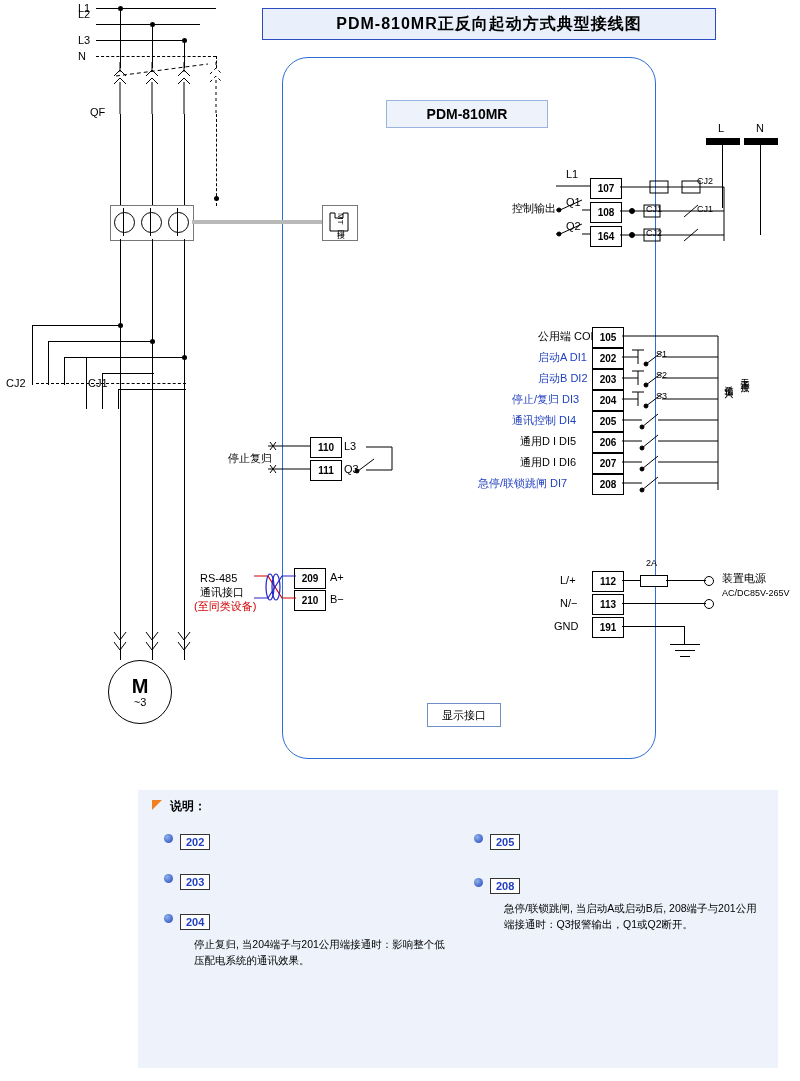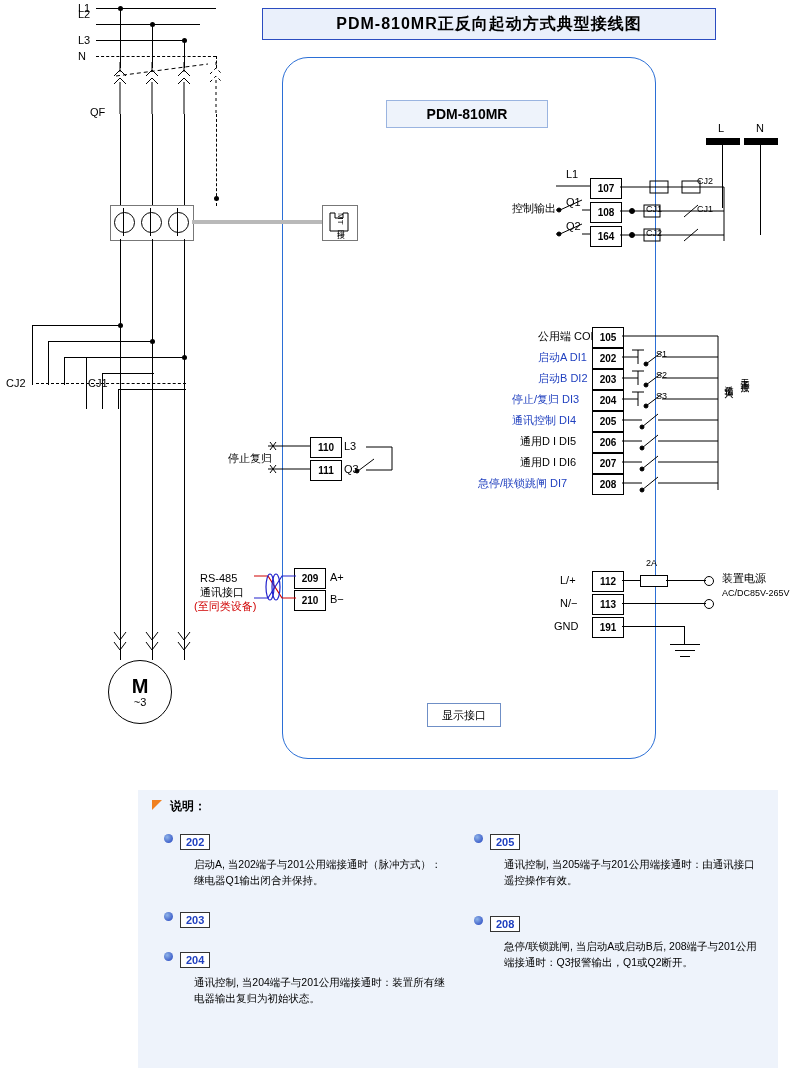--- a/index.html
+++ b/index.html
@@ -332,38 +332,36 @@
 <div class="abs" id="notes">
   <svg class="abs" style="left:14px;top:10px" width="12" height="12">
     <path d="M0 0 L10 0 L0 10 Z" fill="#f08020"></path>
   </svg>
   <div class="note-title" style="left:32px;top:8px">说明：</div>
 
   <div class="note-col" style="left:42px;top:42px">
     <div class="note-item">
       <span class="bullet"></span>
       <span class="nbox">202</span>
-      <div class="ntext">启动A, 当202端子与201公用端接通时（脉冲方式）：继电器Q1输出闭合并保持。</div>
     </div>
     <div class="note-item" style="margin-top:22px">
       <span class="bullet"></span>
       <span class="nbox">203</span>
     </div>
     <div class="note-item" style="margin-top:22px">
       <span class="bullet"></span>
       <span class="nbox">204</span>
-      <div class="ntext">通讯控制, 当204端子与201公用端接通时：装置所有继电器输出复归为初始状态。</div>
+      <div class="ntext">停止复归, 当204端子与201公用端接通时：影响整个低压配电系统的通讯效果。</div>
     </div>
   </div>
 
   <div class="note-col" style="left:352px;top:42px">
     <div class="note-item">
       <span class="bullet"></span>
       <span class="nbox">205</span>
-      <div class="ntext">通讯控制, 当205端子与201公用端接通时：由通讯接口遥控操作有效。</div>
     </div>
     <div class="note-item" style="margin-top:26px">
       <span class="bullet"></span>
       <span class="nbox">208</span>
       <div class="ntext">急停/联锁跳闸, 当启动A或启动B后, 208端子与201公用端接通时：Q3报警输出，Q1或Q2断开。</div>
     </div>
   </div>
 </div>
 
 </body></html>

